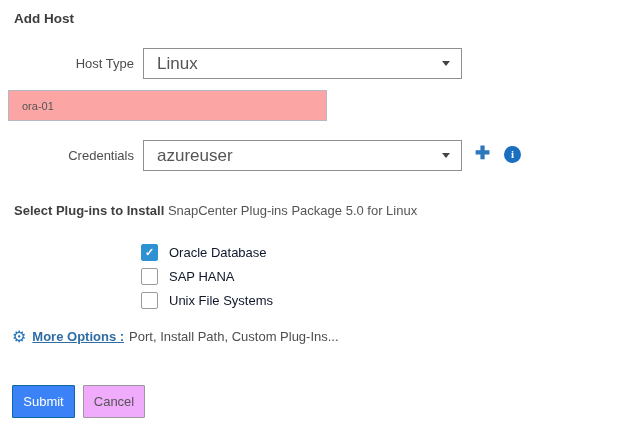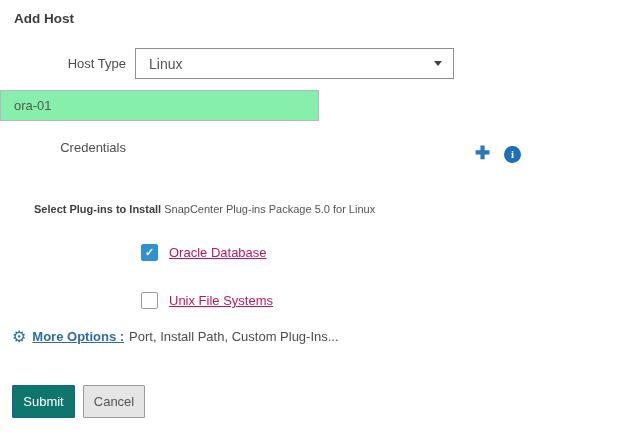--- a/index.html
+++ b/index.html
@@ -5,83 +5,83 @@
   * { margin:0; padding:0; box-sizing:border-box; }
   html,body { background:#fff; }
   .canvas {
     position:relative; width:622px; height:435px; background:#ffffff;
     font-family:"Liberation Sans", sans-serif; overflow:hidden;
   }
   .page-title {
     position:absolute; left:14px; top:11px;
     font-size:13.5px; font-weight:700; color:#3c3c3c;
   }
-  .form-row { position:absolute; left:0; display:flex; align-items:center; }
+  .form-row { position:absolute; left:8px; display:flex; align-items:center; }
   .form-label {
     width:135px; text-align:right; padding-right:9px;
     font-size:13px; color:#4d4d4d;
   }
   .field { width:319px; height:31px; }
   .select-box {
     display:flex; align-items:center; justify-content:space-between;
     border:1px solid #8f8f8f; background:#fff; padding:0 11px 0 13px;
     cursor:pointer;
   }
-  .select-value { font-size:14px; color:#555; }
+  .select-value { font-size:17px; color:#555; }
   .caret {
     width:0; height:0; border-left:4px solid transparent;
     border-right:4px solid transparent; border-top:5px solid #444;
   }
   .text-input {
-    border:1px solid #b3b8c4; background:#86efac; padding:0 13px;
-    font-size:13px; color:#555; font-family:"Liberation Sans", sans-serif;
+    border:1px solid #b3b8c4; background:#fca5a5; padding:0 13px;
+    font-size:11px; color:#555; font-family:"Liberation Sans", sans-serif;
     outline:none;
   }
   .icon-btn {
     position:absolute; cursor:pointer; line-height:1;
     display:flex; align-items:center; justify-content:center;
   }
   .plus-icon { left:475px; top:144px; font-size:18px; font-weight:700; color:#2d77bd; }
   .info-icon {
     left:504px; top:146px; width:17px; height:17px; border-radius:50%;
     background:#1a6fc0; color:#fff; font-size:11px; font-weight:700;
     font-family:"Liberation Serif", serif;
   }
-  .section-heading { position:absolute; left:14px; top:203px; font-size:11px;margin-left:20px; }
+  .section-heading { position:absolute; left:14px; top:203px; font-size:13px; }
   .section-heading .bold { font-weight:700; color:#3f3f3f; }
   .section-heading .rest { color:#555; }
   .plugin-row {
     position:absolute; left:141px; display:flex; align-items:center; cursor:pointer;
   }
   .checkbox {
     width:17px; height:17px; border:1px solid #9b9b9b; border-radius:2px;
     background:#fff; display:flex; align-items:center; justify-content:center;
     font-size:11px; font-weight:700; color:transparent;
   }
   .checkbox.checked { background:#2e91d4; border-color:#2e91d4; color:#fff; }
-  .plugin-label { margin-left:11px; font-size:13px; color:#be185d;text-decoration:underline; }
+  .plugin-label { margin-left:11px; font-size:13px; color:#0f172a; }
   .more-options {
     position:absolute; left:12px; top:327px; display:flex; align-items:center;
     font-size:13px;
   }
   .gear-icon { color:#2273b8; font-size:16px; margin-right:6px; cursor:pointer; }
   .more-link {
     color:#2e6da4; font-weight:700; text-decoration:underline; cursor:pointer;
   }
   .more-details { color:#4d4d4d; margin-left:5px;text-align:center; }
   .btn {
     position:absolute; top:385px; height:33px; font-size:13px;
     font-family:"Liberation Sans", sans-serif; cursor:pointer; border-radius:1px;
   }
   .btn-submit {
-    left:12px; width:63px; background:#0f766e; color:#ffffff;
+    left:12px; width:63px; background:#3b82f6; color:#ffffff;
     border:1px solid #0e66a2; font-weight:400;
   }
   .btn-cancel {
-    left:83px; width:62px; background:#e5e5e5; color:#555;
+    left:83px; width:62px; background:#f0abfc; color:#555;
     border:1px solid #9a9a9a;
   }
 </style>
 </head>
 <body>
 
 <div class="canvas">
 
   <div class="page-title">Add Host</div>
 
@@ -92,35 +92,43 @@
       <span class="caret"></span>
     </div>
   </div>
 
   <div class="form-row" style="top:90px">
     <input class="field text-input" type="text" value="ora-01" style="">
   </div>
 
   <div class="form-row" style="top:140px">
     <span class="form-label">Credentials</span>
+    <div class="field select-box">
+      <span class="select-value">azureuser</span>
+      <span class="caret"></span>
+    </div>
   </div>
 
   <span class="icon-btn plus-icon">✚</span>
   <span class="icon-btn info-icon">i</span>
 
   <div class="section-heading">
     <span class="bold">Select Plug-ins to Install</span>
     <span class="rest">SnapCenter Plug-ins Package 5.0 for Linux</span>
   </div>
 
   <div class="plugin-row" style="top:244px">
     <span class="checkbox checked">✓</span>
     <span class="plugin-label">Oracle Database</span>
   </div>
 
+  <div class="plugin-row" style="top:268px">
+    <span class="checkbox">✓</span>
+    <span class="plugin-label">SAP HANA</span>
+  </div>
 
   <div class="plugin-row" style="top:292px">
     <span class="checkbox">✓</span>
     <span class="plugin-label">Unix File Systems</span>
   </div>
 
   <div class="more-options">
     <span class="gear-icon">⚙</span>
     <a class="more-link">More Options :</a>
     <span class="more-details">Port, Install Path, Custom Plug-Ins...</span>

